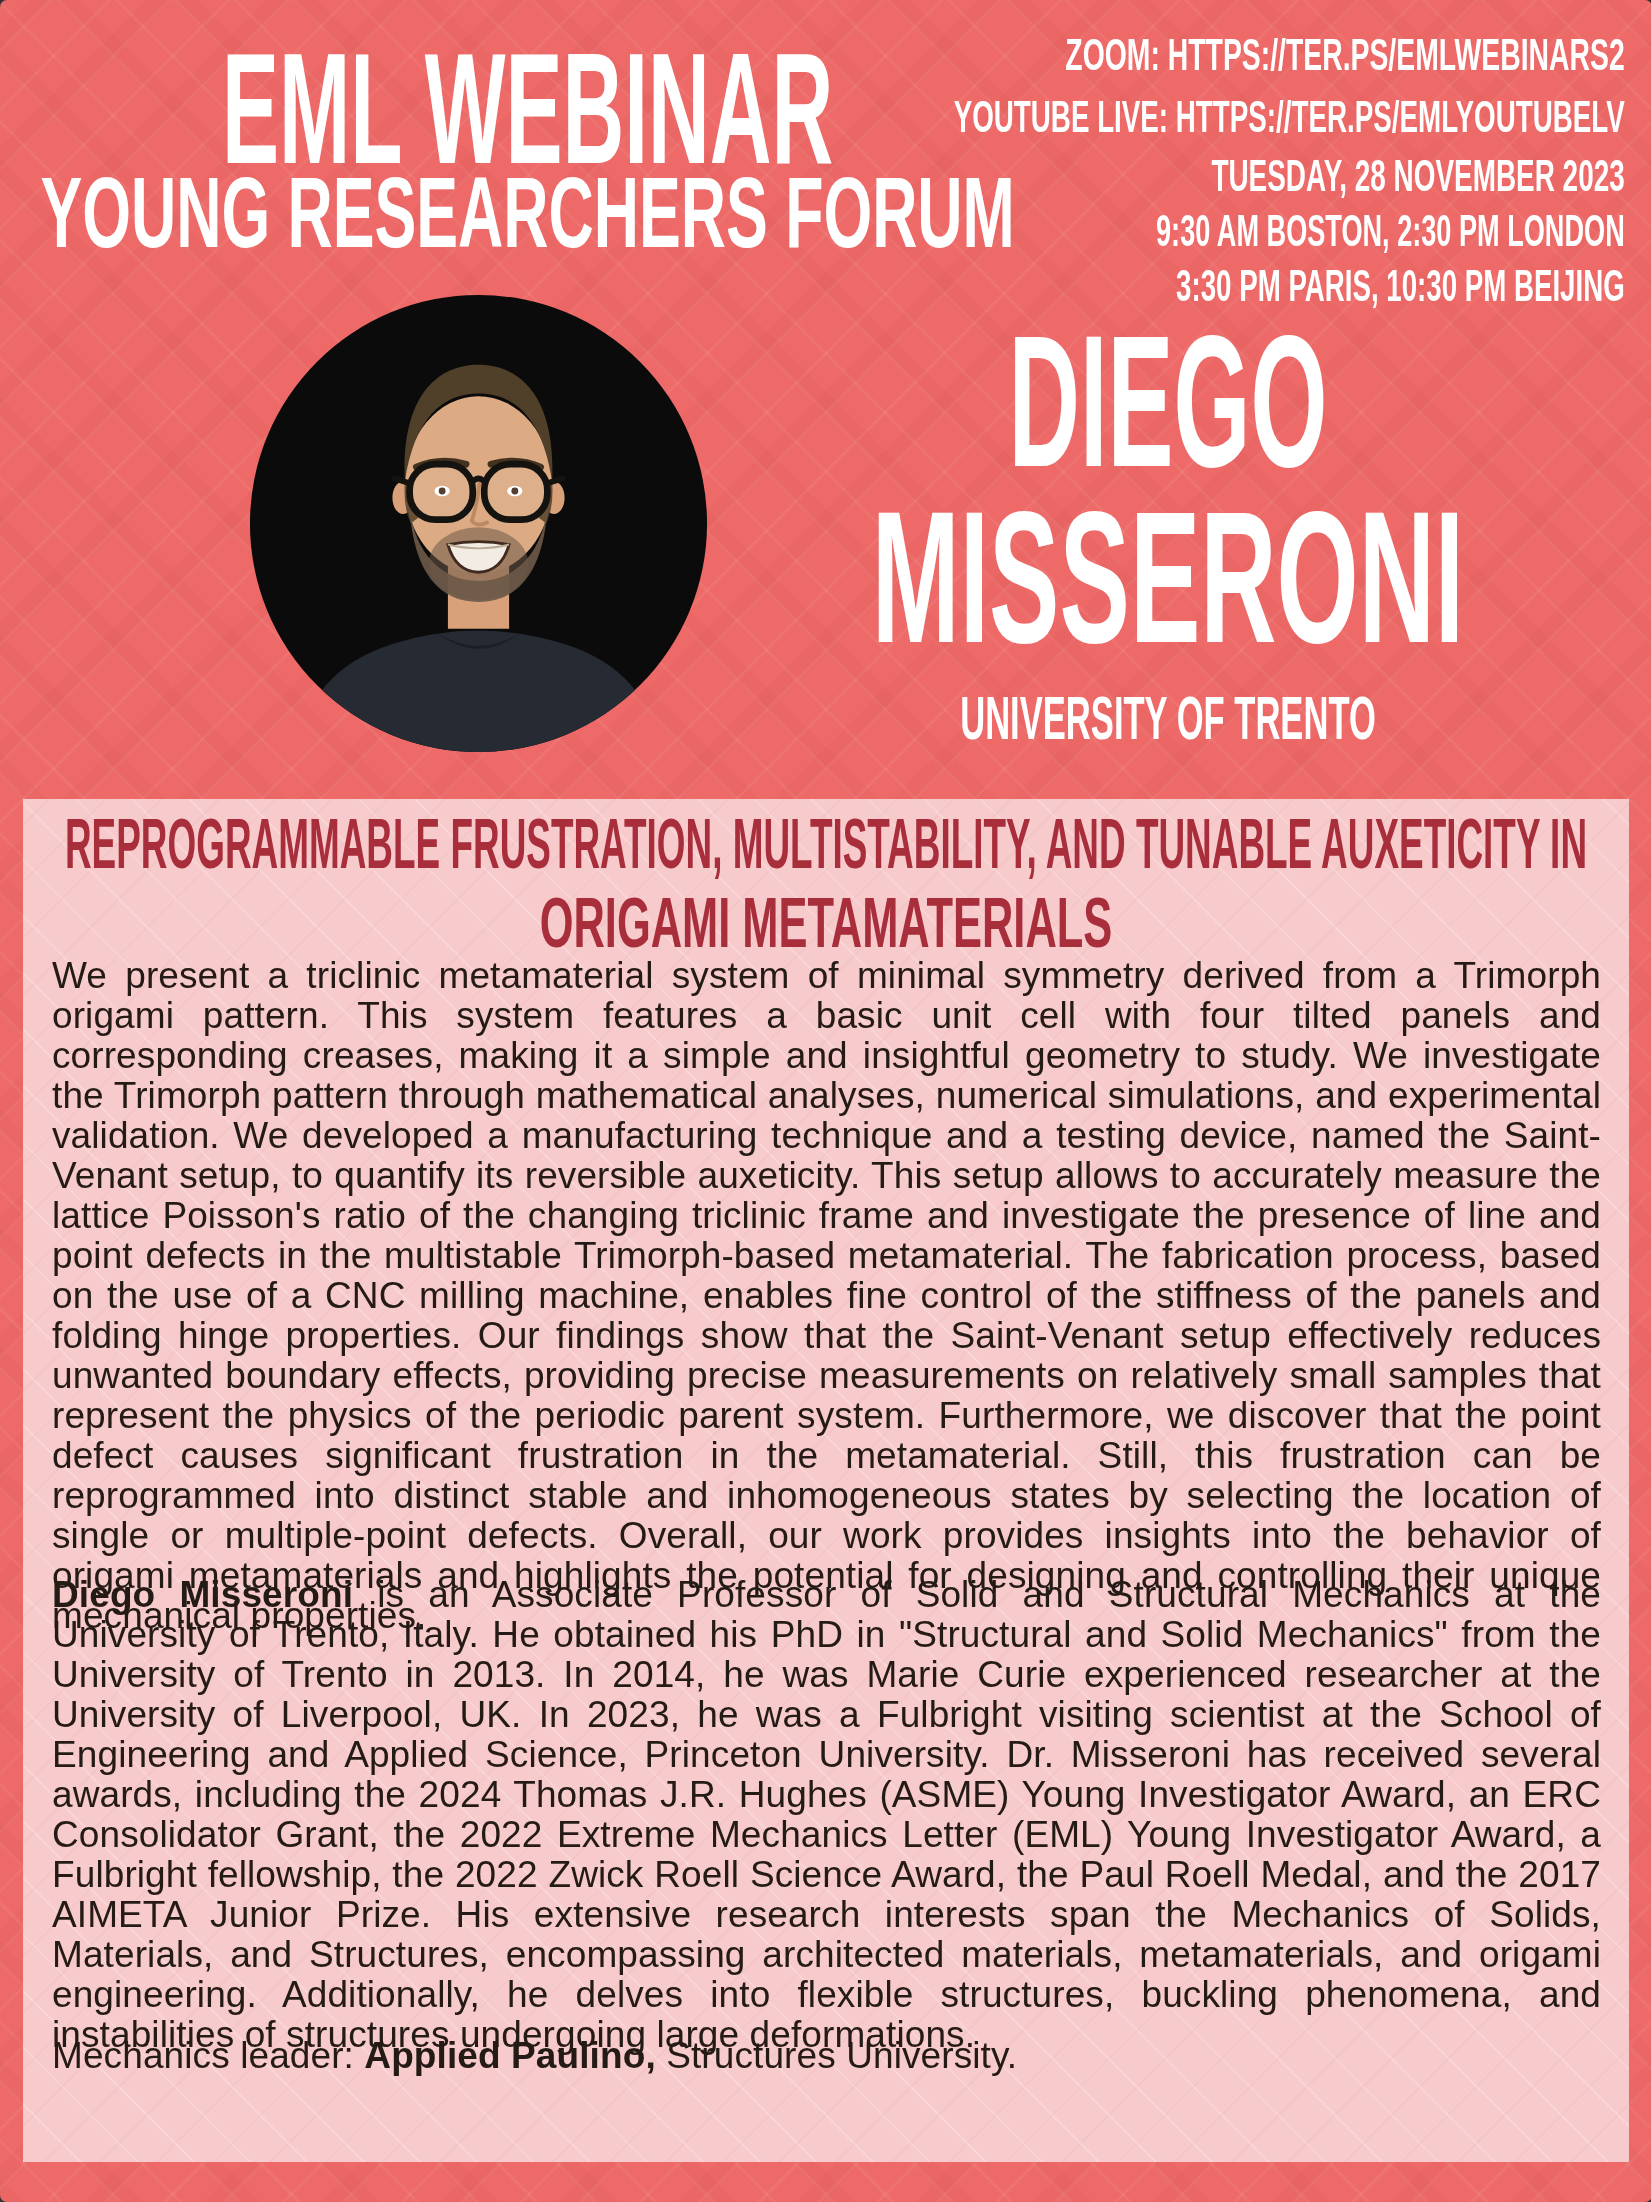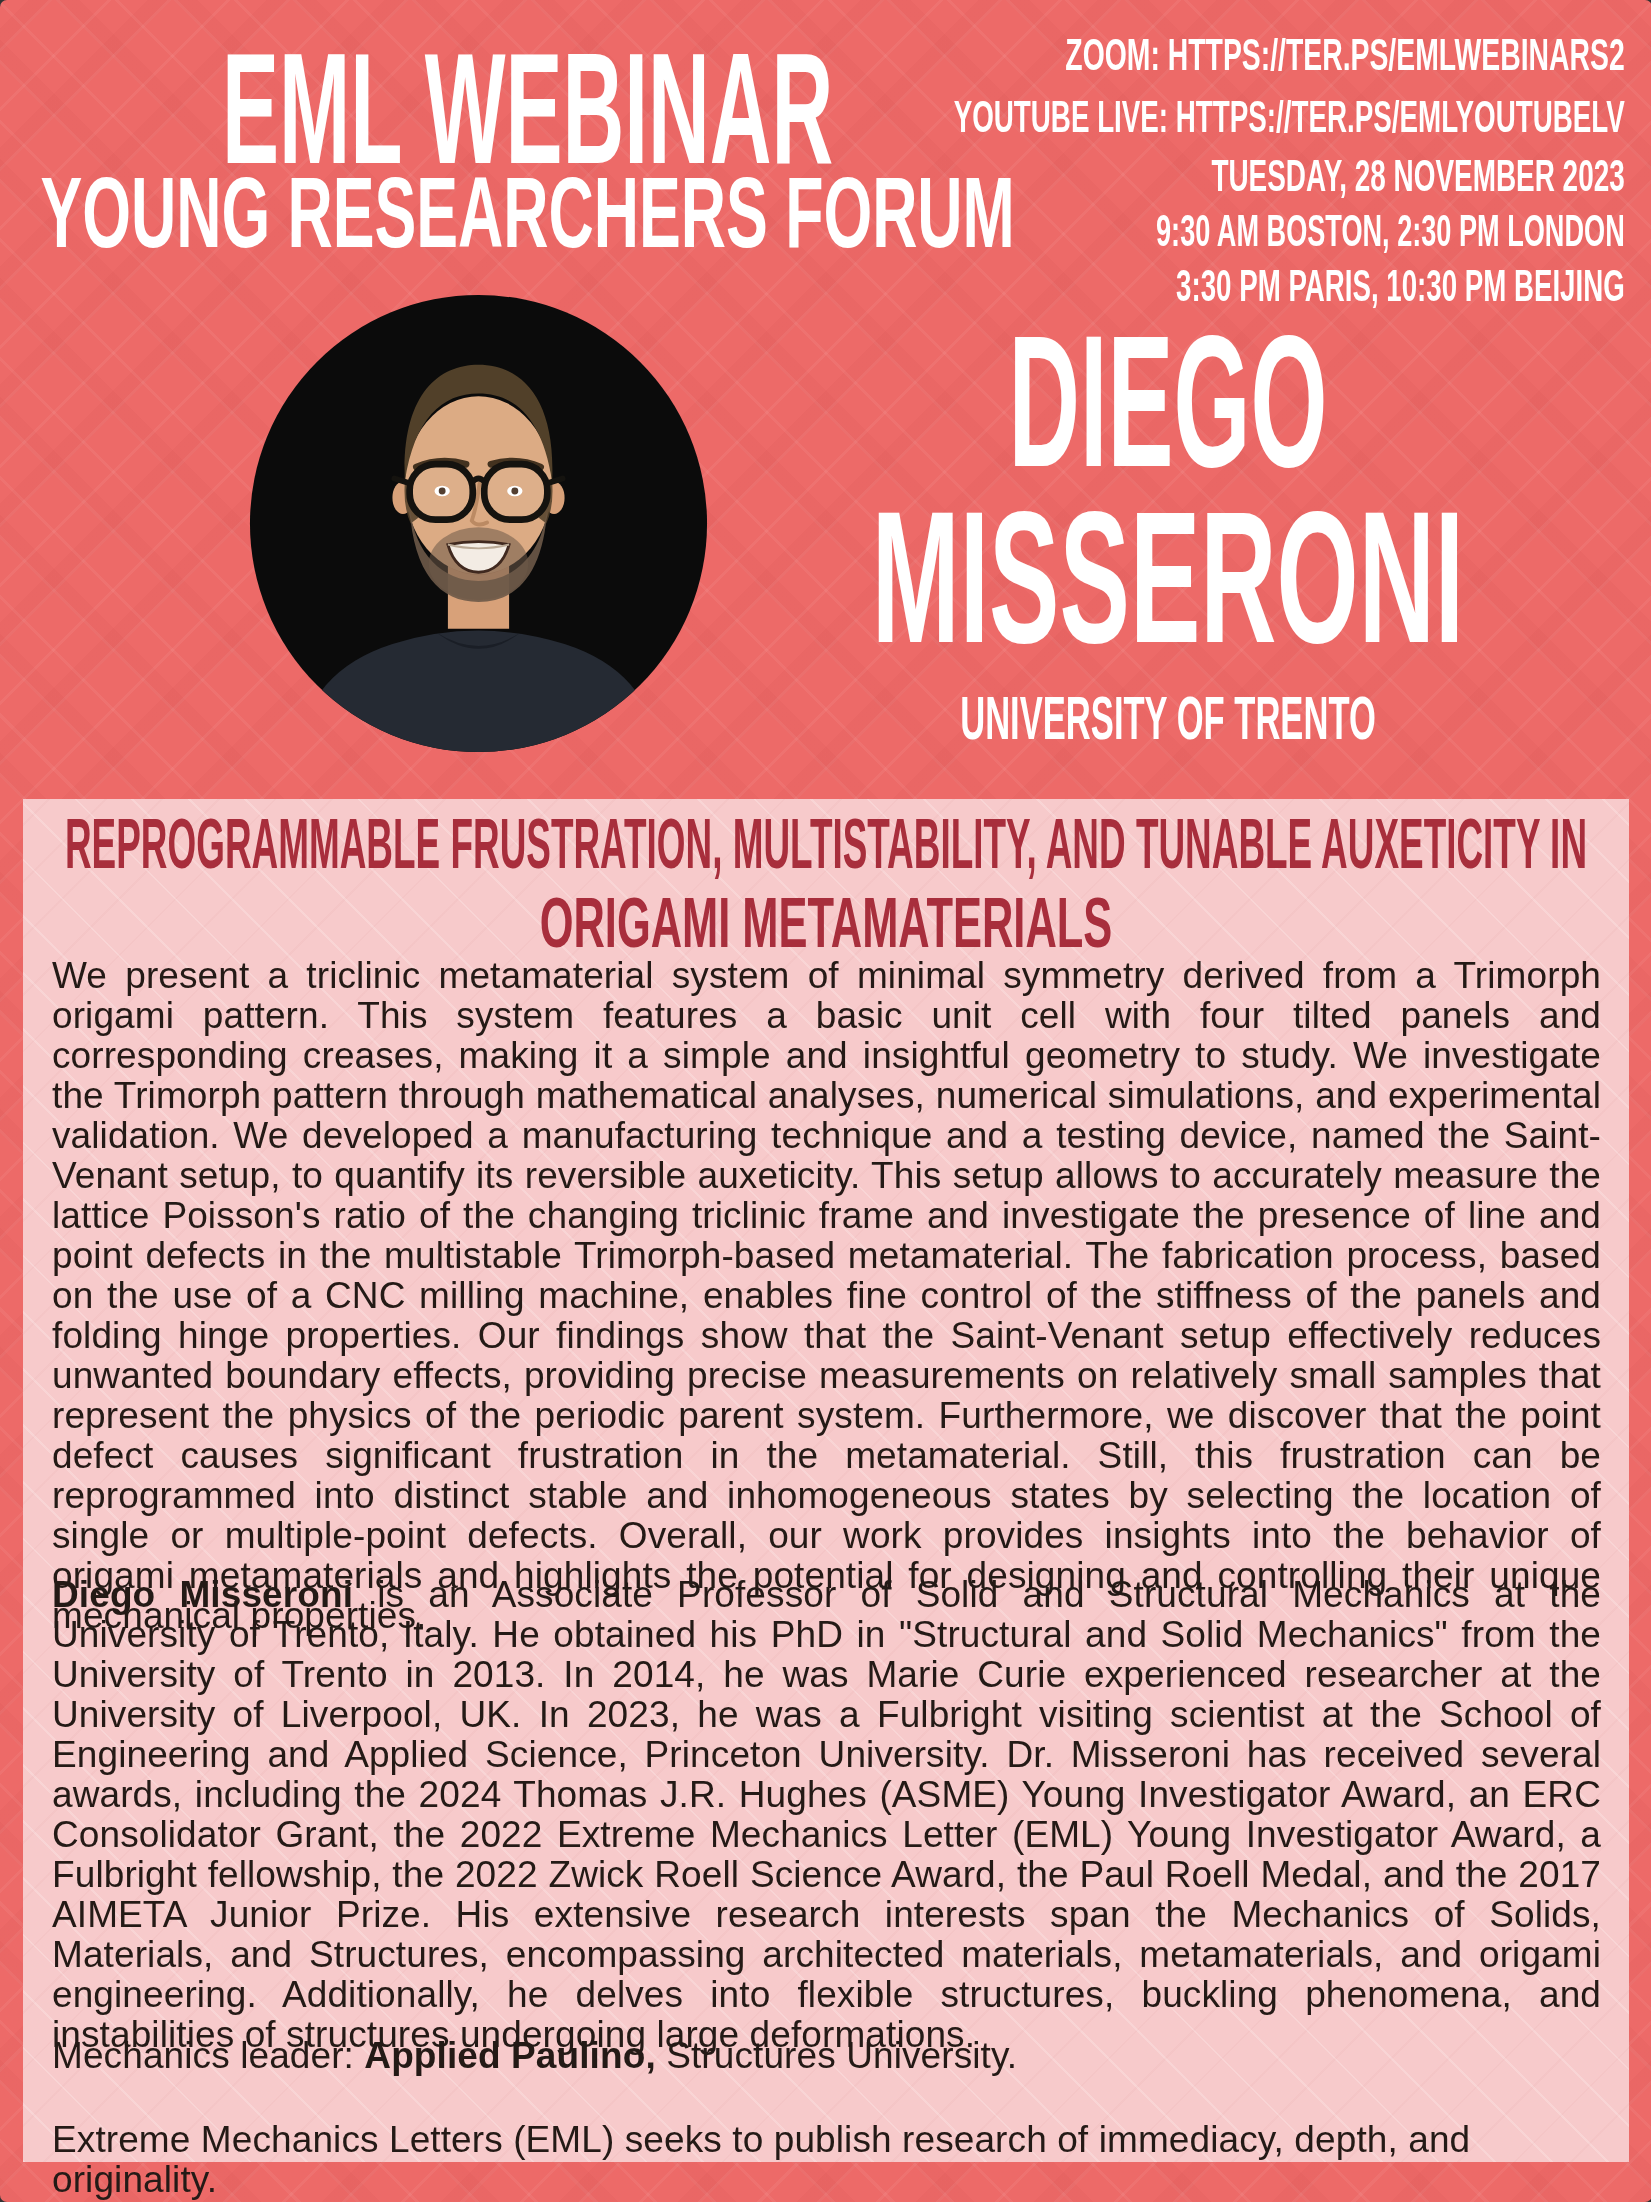--- a/index.html
+++ b/index.html
@@ -107,18 +107,17 @@
       <text x="840" y="72" font-size="74" fill="#a82e3c" text-anchor="middle" textLength="1595" lengthAdjust="spacingAndGlyphs">REPROGRAMMABLE FRUSTRATION, MULTISTABILITY, AND TUNABLE AUXETICITY IN</text>
       <text x="840" y="155" font-size="74" fill="#a82e3c" text-anchor="middle" textLength="600" lengthAdjust="spacingAndGlyphs">ORIGAMI METAMATERIALS</text>
     </svg>
 
     <div class="body-text abstract">We present a triclinic metamaterial system of minimal symmetry derived from a Trimorph origami pattern. This system features a basic unit cell with four tilted panels and corresponding creases, making it a simple and insightful geometry to study. We investigate the Trimorph pattern through mathematical analyses, numerical simulations, and experimental validation. We developed a manufacturing technique and a testing device, named the Saint-Venant setup, to quantify its reversible auxeticity. This setup allows to accurately measure the lattice Poisson's ratio of the changing triclinic frame and investigate the presence of line and point defects in the multistable Trimorph-based metamaterial. The fabrication process, based on the use of a CNC milling machine, enables fine control of the stiffness of the panels and folding hinge properties. Our findings show that the Saint-Venant setup effectively reduces unwanted boundary effects, providing precise measurements on relatively small samples that represent the physics of the periodic parent system. Furthermore, we discover that the point defect causes significant frustration in the metamaterial. Still, this frustration can be reprogrammed into distinct stable and inhomogeneous states by selecting the location of single or multiple-point defects. Overall, our work provides insights into the behavior of origami metamaterials and highlights the potential for designing and controlling their unique mechanical properties.</div>
 
     <div class="body-text bio"><b>Diego Misseroni</b><span> is an Associate Professor of Solid and Structural Mechanics at the University of Trento, Italy. He obtained his PhD in "Structural and Solid Mechanics" from the University of Trento in 2013. In 2014, he was Marie Curie experienced researcher at the University of Liverpool, UK. In 2023, he was a Fulbright visiting scientist at the School of Engineering and Applied Science, Princeton University. Dr. Misseroni has received several awards, including the 2024 Thomas J.R. Hughes (ASME) Young Investigator Award, an ERC Consolidator Grant, the 2022 Extreme Mechanics Letter (EML) Young Investigator Award, a Fulbright fellowship, the 2022 Zwick Roell Science Award, the Paul Roell Medal, and the 2017 AIMETA Junior Prize. His extensive research interests span the Mechanics of Solids, Materials, and Structures, encompassing architected materials, metamaterials, and origami engineering. Additionally, he delves into flexible structures, buckling phenomena, and instabilities of structures undergoing large deformations.</span></div>
 
     <div class="body-text discussion"><span>Mechanics leader: </span><b>Applied Paulino,</b><span> Structures University.</span></div>
 
-    <div class="body-text footer-note">Extreme Mechanics Letters (EML) seeks to publish research of immediacy, depth, and originality.</div>
 
   </div>
 
 </div>
 
 
 </body></html>

